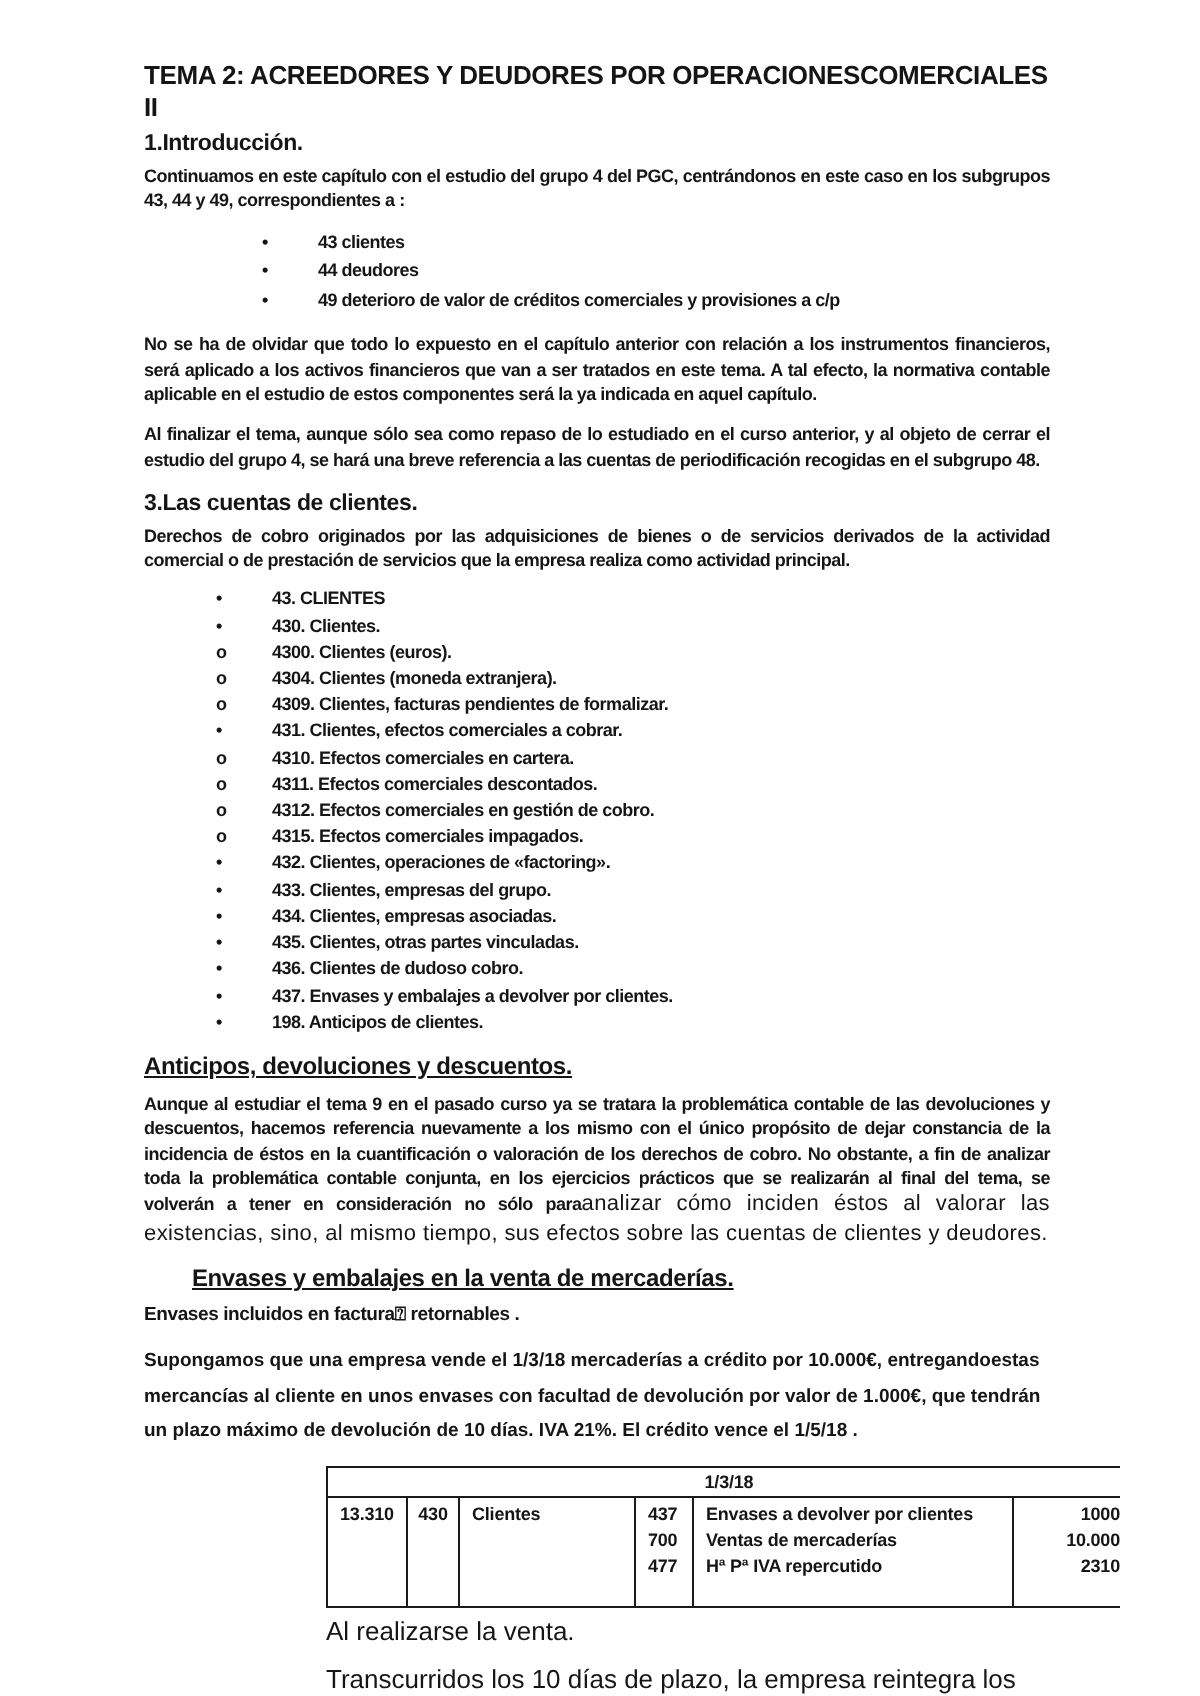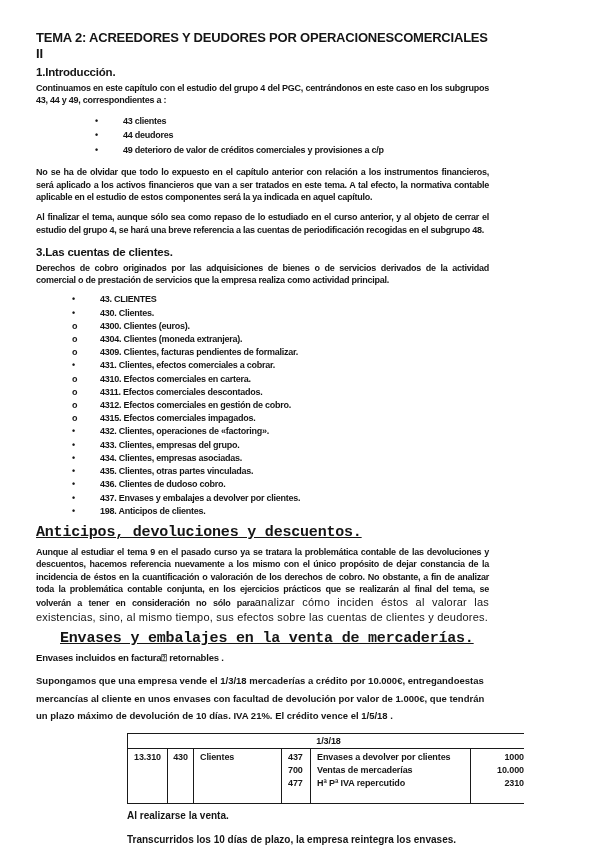--- a/index.html
+++ b/index.html
@@ -5,20 +5,21 @@
   html,body { margin:0; padding:0; background:#ffffff; }
   .page {
     position:relative;
     width:524px; height:848px;
     background:#ffffff;
     box-sizing:border-box;
     padding:30px 35px 0 36px;
     font-family:"Liberation Sans","DejaVu Sans",sans-serif;
     color:#151515;
     overflow:hidden;
+    margin-left:36px;
   }
   .title {
     font-size:13px; font-weight:700; letter-spacing:-0.2px;
     margin:0 0 3px 0; line-height:16px;
   }
   .h1 {
     font-size:11.5px; font-weight:700; letter-spacing:-0.2px;
     margin:2px 0 3px 0; line-height:14px;
   }
   .body {
@@ -33,33 +34,33 @@
   }
   ul.blist { list-style:none; margin:4px 0 9px 0; padding:0; }
   ul.blist li { display:flex; font-size:9px; font-weight:700; letter-spacing:-0.25px; }
   ul.intro-list { padding-left:59px; }
   ul.intro-list li { line-height:14.6px; }
   ul.intro-list .marker { width:28px; flex:none; }
   ul.acct-list { padding-left:36px; margin:6px 0 9px 0; }
   ul.acct-list li { line-height:13.2px; }
   ul.acct-list .marker { width:28px; flex:none; }
   .uhead {
-    font-size:15px; font-weight:700; letter-spacing:-0.2px;
-    text-decoration:underline; margin:9px 0 7px 0; line-height:12px;font-family:Liberation Mono, monospace;
+    font-size:12px; font-weight:700; letter-spacing:-0.2px;
+    text-decoration:underline; margin:9px 0 7px 0; line-height:12px;
   }
   .boldline {
     font-size:9.5px; font-weight:700; letter-spacing:-0.2px;
     margin:0 0 8px 0; line-height:12px;
   }
   .supon {
     font-size:9.5px; font-weight:700; letter-spacing:0;
     line-height:17.5px; margin:0 0 8px 0; max-width:470px;
   }
   .caption {
-    font-size:10px; font-weight:700; letter-spacing:0;
+    font-size:13px; font-weight:400; letter-spacing:0;
     margin:5px 0 0 91px; line-height:13px;
   }
   .caption.second { margin:11px 0 7px 91px; }
   .journal {
     width:403px; margin-left:91px;
     border:1.5px solid #1a1a1a;
     box-sizing:border-box;
     font-size:9px; font-weight:700; letter-spacing:-0.1px;
   }
   .j-date {

